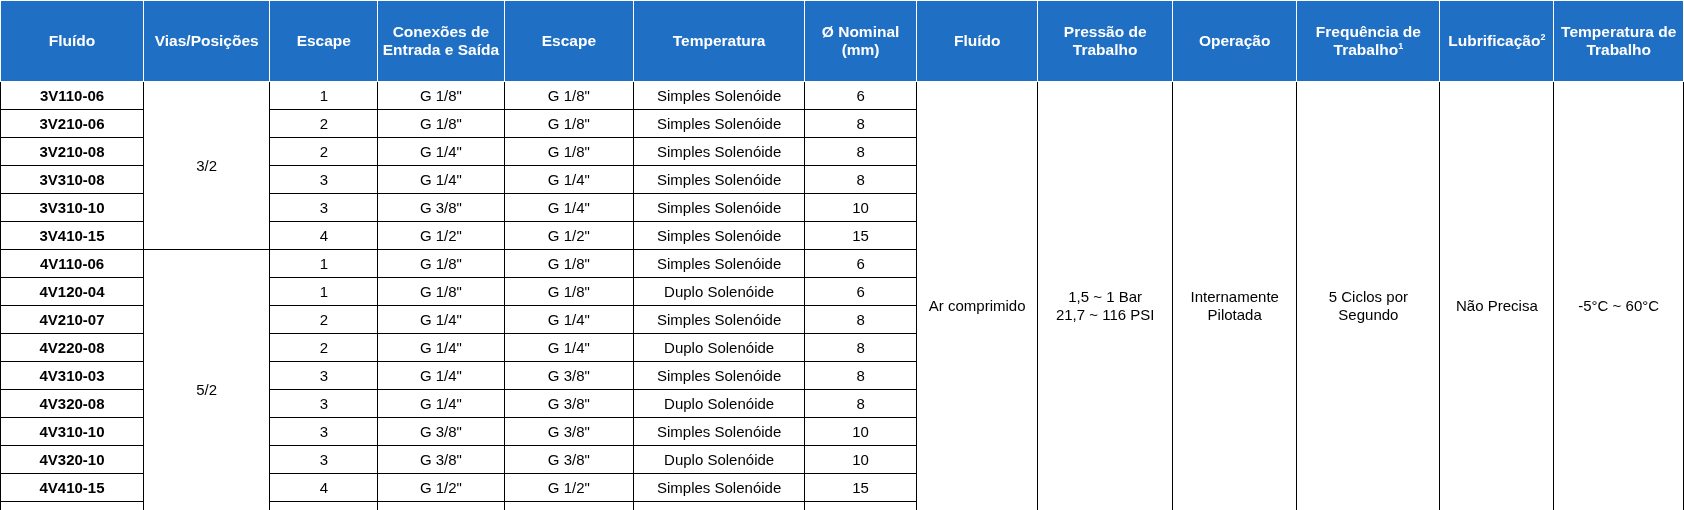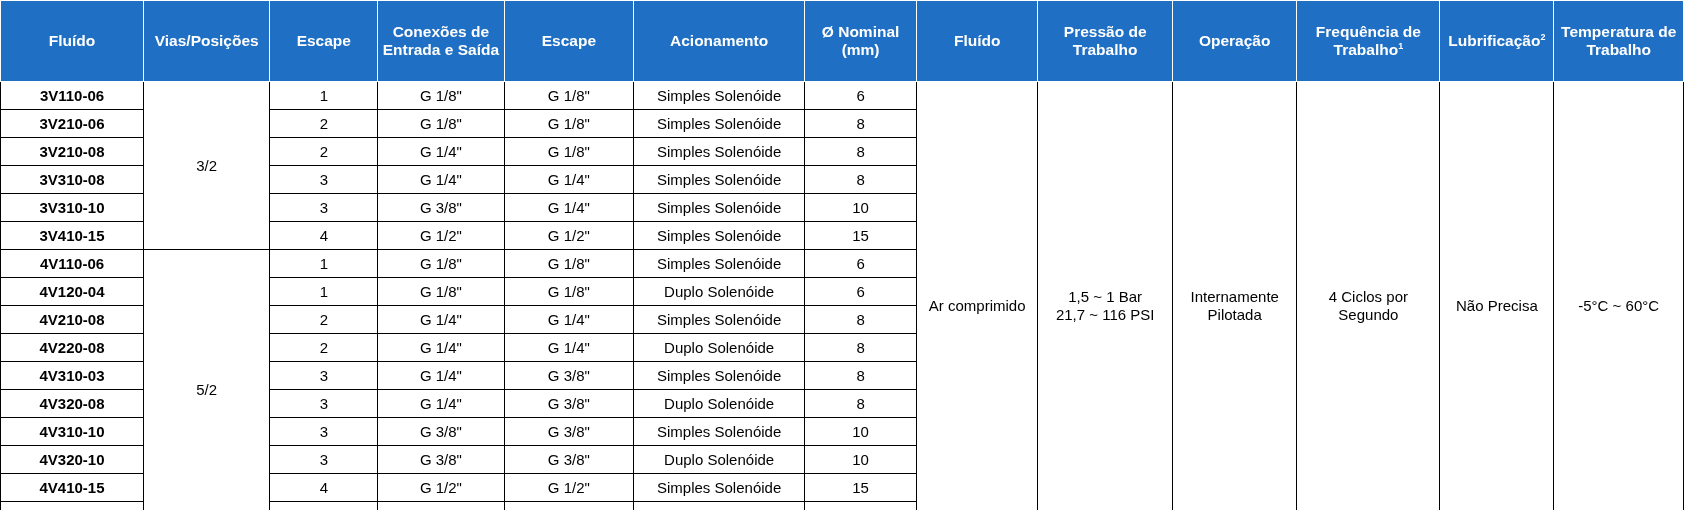--- a/index.html
+++ b/index.html
@@ -74,21 +74,21 @@
     <col style="width:110px">
     <col style="width:125px">
   </colgroup>
   <thead>
     <tr>
       <th>Fluído</th>
       <th>Vias/Posições</th>
       <th>Escape</th>
       <th>Conexões de Entrada e Saída</th>
       <th>Escape</th>
-      <th>Acionamento</th>
+      <th>Temperatura</th>
       <th>Ø Nominal (mm)</th>
       <th>Fluído</th>
       <th>Pressão de Trabalho</th>
       <th>Operação</th>
       <th><span>Frequência de Trabalho</span><sup>1</sup></th>
       <th><span>Lubrificação</span><sup>2</sup></th>
       <th>Temperatura de Trabalho</th>
     </tr>
   </thead>
   <tbody>
@@ -103,21 +103,21 @@
       <td rowspan="16" class="merged">Ar comprimido</td>
       <td rowspan="16" class="merged">
         <div>1,5 ~ 1 Bar</div>
         <div>21,7 ~ 116 PSI</div>
       </td>
       <td rowspan="16" class="merged">
         <div>Internamente</div>
         <div>Pilotada</div>
       </td>
       <td rowspan="16" class="merged">
-        <div>4 Ciclos por</div>
+        <div>5 Ciclos por</div>
         <div>Segundo</div>
       </td>
       <td rowspan="16" class="merged">Não Precisa</td>
       <td rowspan="16" class="merged">-5°C ~ 60°C</td>
     </tr>
     <tr>
       <td class="code-cell">3V210-06</td>
       <td>2</td>
       <td>G 1/8"</td>
       <td>G 1/8"</td>
@@ -167,21 +167,21 @@
     </tr>
     <tr>
       <td class="code-cell">4V120-04</td>
       <td>1</td>
       <td>G 1/8"</td>
       <td>G 1/8"</td>
       <td>Duplo Solenóide</td>
       <td>6</td>
     </tr>
     <tr>
-      <td class="code-cell">4V210-08</td>
+      <td class="code-cell">4V210-07</td>
       <td>2</td>
       <td>G 1/4"</td>
       <td>G 1/4"</td>
       <td>Simples Solenóide</td>
       <td>8</td>
     </tr>
     <tr>
       <td class="code-cell">4V220-08</td>
       <td>2</td>
       <td>G 1/4"</td>

